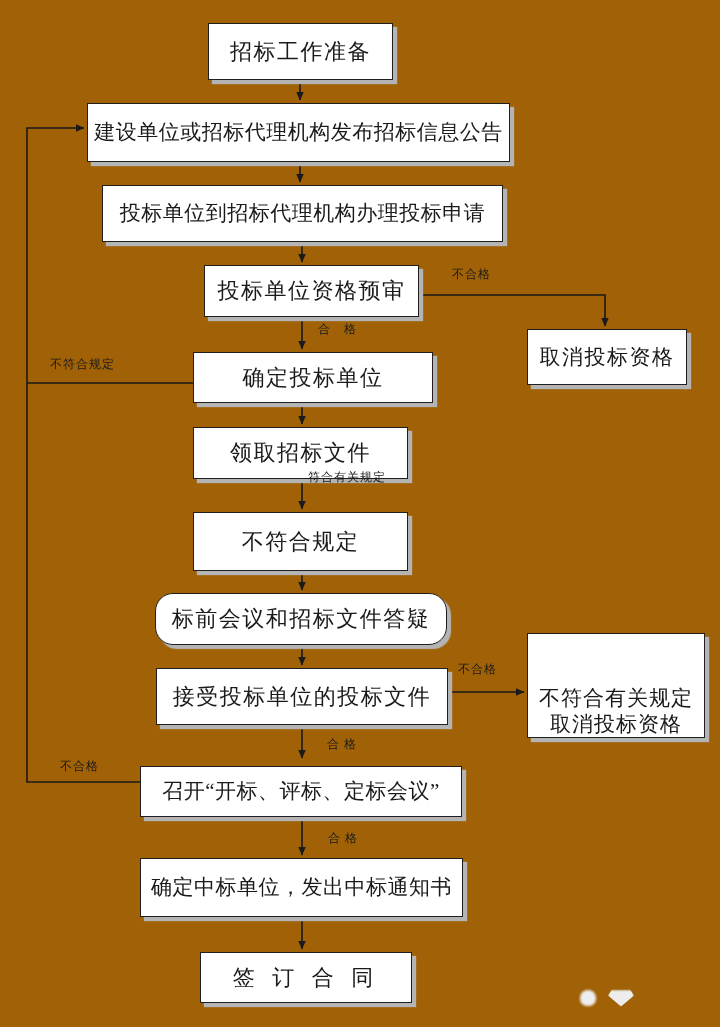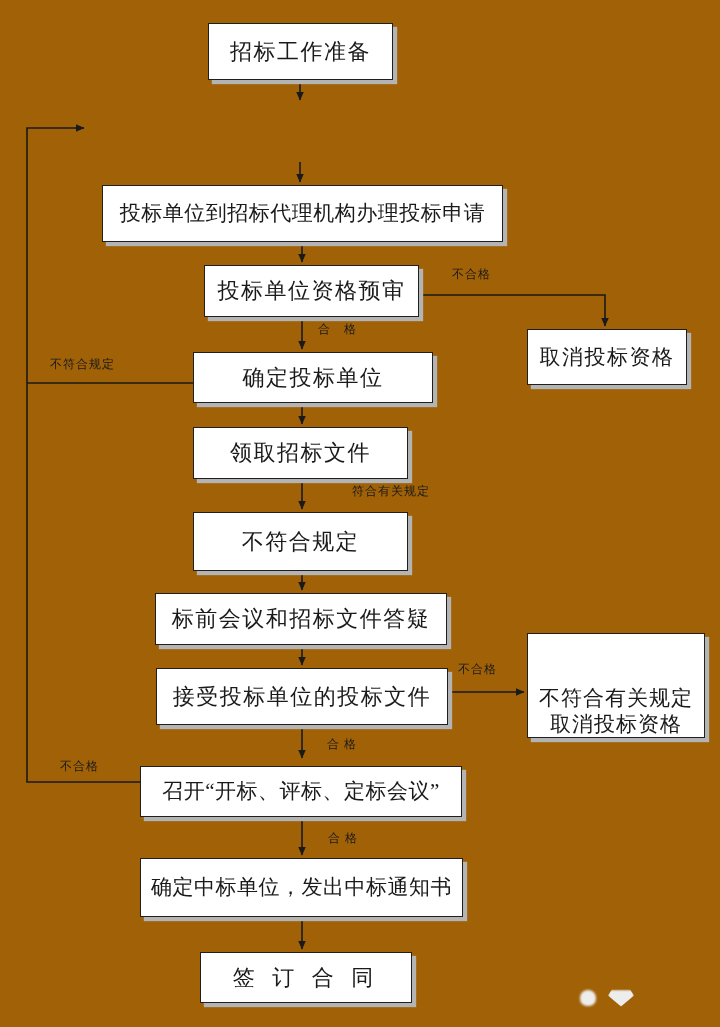--- a/index.html
+++ b/index.html
@@ -75,32 +75,33 @@
       <line x1="302" y1="725" x2="302" y2="758" marker-end="url(#arrow)"></line>
       <line x1="302" y1="812" x2="302" y2="855" marker-end="url(#arrow)"></line>
       <line x1="302" y1="917" x2="302" y2="949" marker-end="url(#arrow)"></line>
       <line x1="193" y1="383" x2="27" y2="383"></line>
       <polyline points="140,782 27,782 27,128 84,128" marker-end="url(#arrow)"></polyline>
     </g>
   </svg>
 
   <div class="node" style="left:208px;top:23px;width:185px;height:57px;">招标工作准备</div>
 
+  <div class="node tight" style="left:87px;top:103px;width:423px;height:59px;">建设单位或招标代理机构发布招标信息公告</div>
 
   <div class="node tight" style="left:102px;top:185px;width:401px;height:57px;">投标单位到招标代理机构办理投标申请</div>
 
   <div class="node" style="left:204px;top:265px;width:215px;height:52px;">投标单位资格预审</div>
 
   <div class="node" style="left:193px;top:352px;width:240px;height:51px;">确定投标单位</div>
 
   <div class="node" style="left:193px;top:427px;width:215px;height:52px;">领取招标文件</div>
 
   <div class="node" style="left:193px;top:512px;width:215px;height:59px;">不符合规定</div>
 
-  <div class="node" style="left:155px;top:593px;width:292px;height:52px;">标前会议和招标文件答疑</div>
+  <div class="node" style="left:155px;top:593px;width:292px;height:52px;border-radius:18px;">标前会议和招标文件答疑</div>
 
   <div class="node" style="left:156px;top:668px;width:292px;height:57px;">接受投标单位的投标文件</div>
 
   <div class="node tight" style="left:140px;top:766px;width:322px;height:51px;">召开“开标、评标、定标会议”</div>
 
   <div class="node tight" style="left:140px;top:858px;width:323px;height:59px;">确定中标单位，发出中标通知书</div>
 
   <div class="node spread" style="left:200px;top:952px;width:212px;height:51px;">签 订 合 同</div>
 
   <div class="node" style="left:527px;top:329px;width:160px;height:56px;font-size:21px;">取消投标资格</div>
@@ -109,21 +110,21 @@
     <span>不符合有关规定</span>
     <span>取消投标资格</span>
   </div>
 
   <div class="edge-label" style="left:452px;top:266px;">不合格</div>
 
   <div class="edge-label" style="left:318px;top:321px;">合　格</div>
 
   <div class="edge-label" style="left:50px;top:356px;">不符合规定</div>
 
-  <div class="edge-label" style="left:308px;top:483px;margin-left:44px;">符合有关规定</div>
+  <div class="edge-label" style="left:308px;top:469px;">符合有关规定</div>
 
   <div class="edge-label" style="left:458px;top:661px;">不合格</div>
 
   <div class="edge-label" style="left:327px;top:736px;">合 格</div>
 
   <div class="edge-label" style="left:60px;top:758px;">不合格</div>
 
   <div class="edge-label" style="left:328px;top:830px;">合 格</div>
 
   <div class="watermark">

